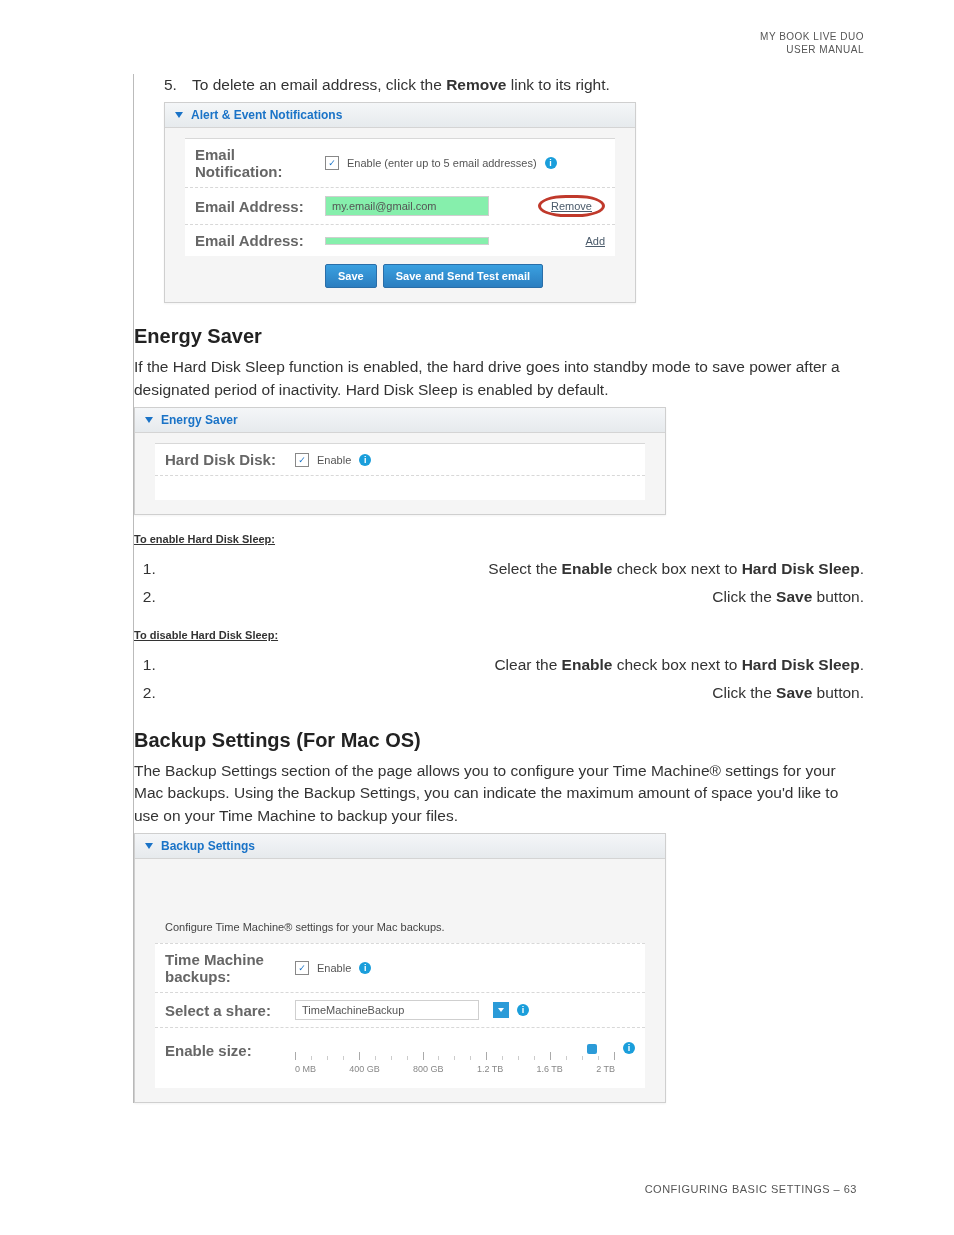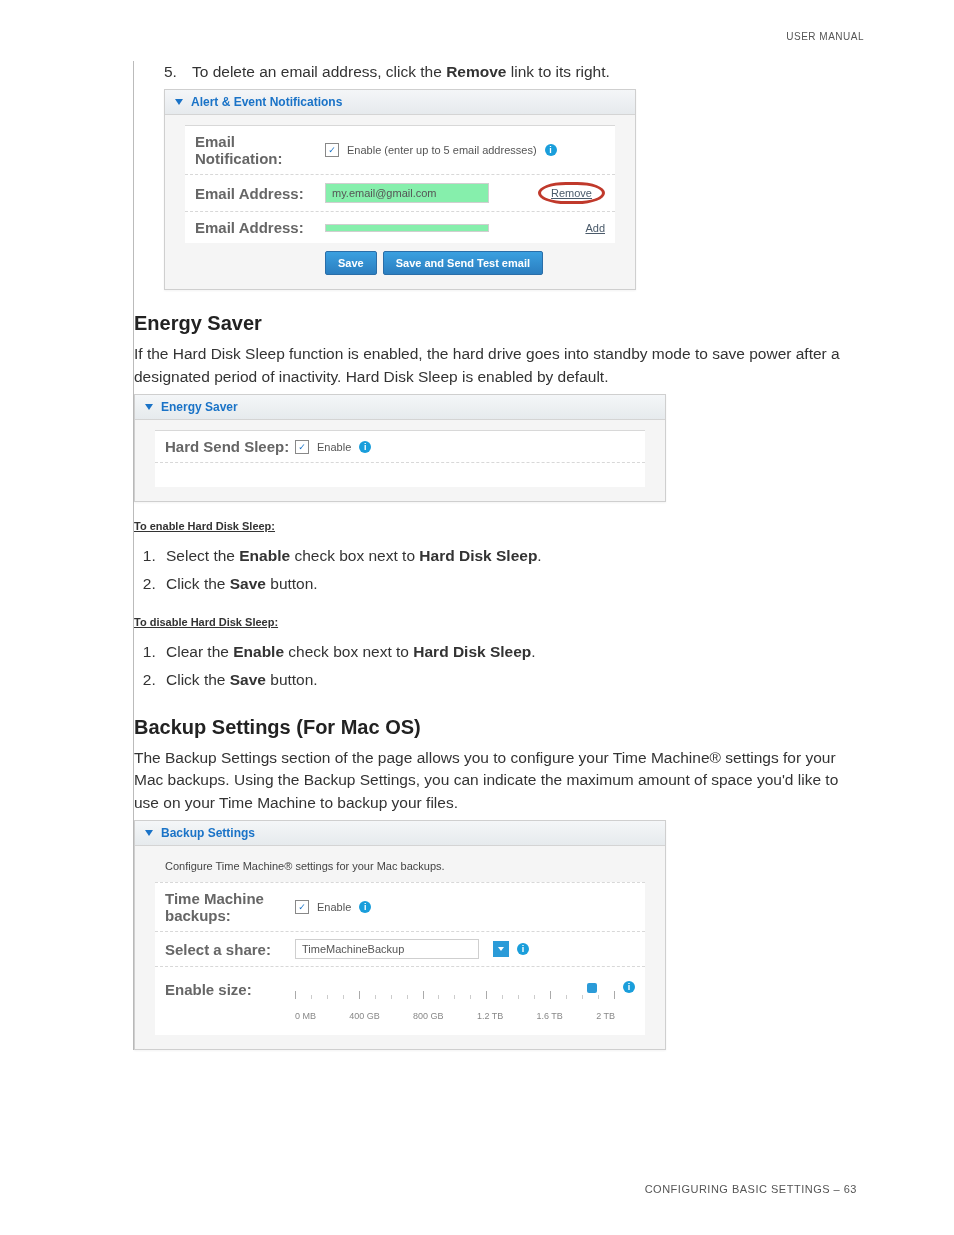--- a/index.html
+++ b/index.html
@@ -53,20 +53,21 @@
     font-size: 11px;
     font-weight: bold;
     margin: 18px 0 10px 0;
     text-decoration: underline;
   }
   ol.steps {
     margin: 0 0 14px 0;
     padding-left: 26px;
     font-size: 15.5px;
     line-height: 1.8;
+    text-align: right;
   }
   ol.steps li { padding-left: 6px; }
 
   
   .panel {
     border: 1px solid #cfcfcf;
     background: #f7f7f7;
     font-size: 11px;
     color: #555;
     margin: 6px 0 14px 20px;
@@ -216,39 +217,40 @@
     top: 2px;
     width: 10px; height: 10px;
     background: #2b9bd8;
     border-radius: 2px;
   }
   .slider-labels {
     display: flex;
     justify-content: space-between;
     font-size: 9px;
     color: #888;
-    margin-top: 12px;
+    margin-top: 4px;
   }
   .footer {
     position: absolute;
     bottom: 40px;
     right: 97px;
     font-size: 11px;
     letter-spacing: 0.5px;
     color: #555;
   }
   .panel.wide { width: 530px; }
   .panel.narrow { width: 470px; margin-left: 30px; }
-  .panel .desc { padding: 4px 10px 10px 10px; color:#444; font-size:11px; }
+  .panel .desc { padding: 4px 10px 10px 10px; color:#444; font-size:11px;margin-top:48px; }
 </style>
 </head>
 <body>
 
 <div class="page">
   <div class="header">
+    <div>MY BOOK LIVE DUO</div>
     <div>USER MANUAL</div>
   </div>
 
   <div class="content">
 
     <div class="step5 body-text">
       <span class="num">5.</span>
       <span>
         <span>To delete an email address, click the </span><b>Remove</b><span> link to its right.</span>
       </span>
@@ -296,21 +298,21 @@
     <h2 class="section">Energy Saver</h2>
     <p class="body-text">If the Hard Disk Sleep function is enabled, the hard drive goes into standby mode to save power after a designated period of inactivity. Hard Disk Sleep is enabled by default.</p>
 
     <div class="panel wide" style="margin-left:0">
       <div class="panel-header">
         <span class="chevron"></span>
         <span>Energy Saver</span>
       </div>
       <div class="panel-body">
         <div class="row">
-          <span class="label">Hard Send Sleep:</span>
+          <span class="label">Hard Disk Disk:</span>
           <span class="field">
             <span class="cb">✓</span>
             <span>Enable</span>
             <span class="info-dot">i</span>
           </span>
         </div>
         <div style="height:24px;border-top:1px dashed #d8d8d8;background:#fff;"></div>
       </div>
     </div>
 

